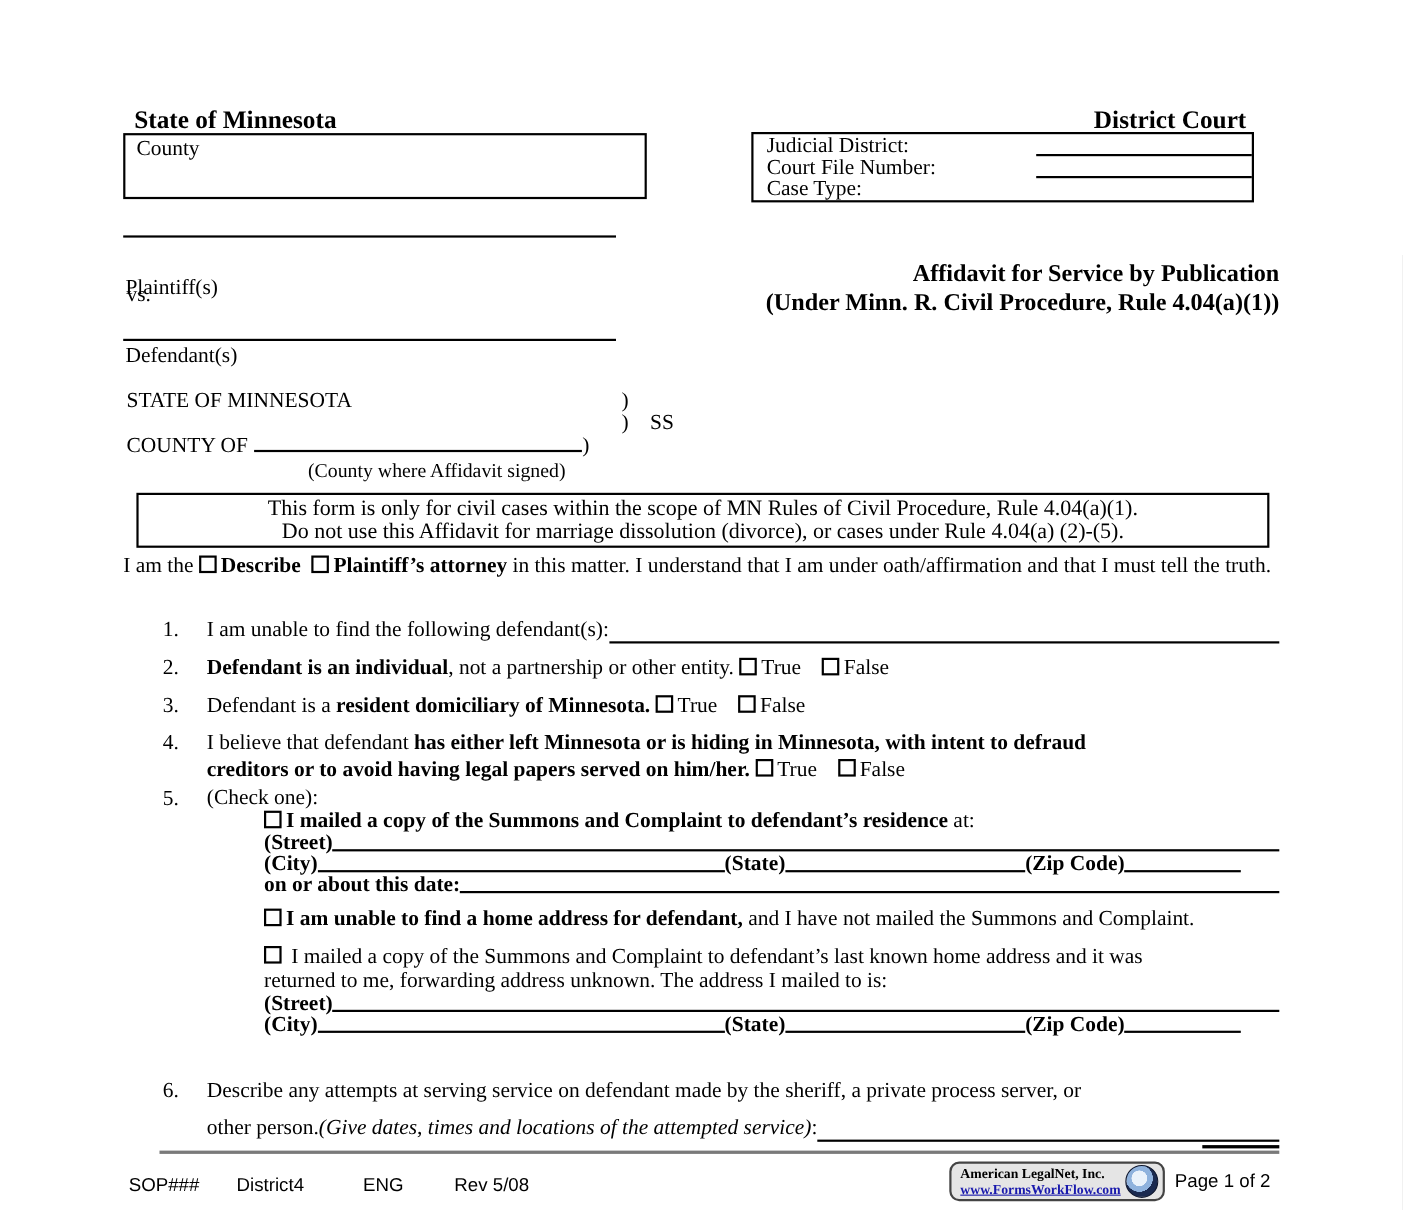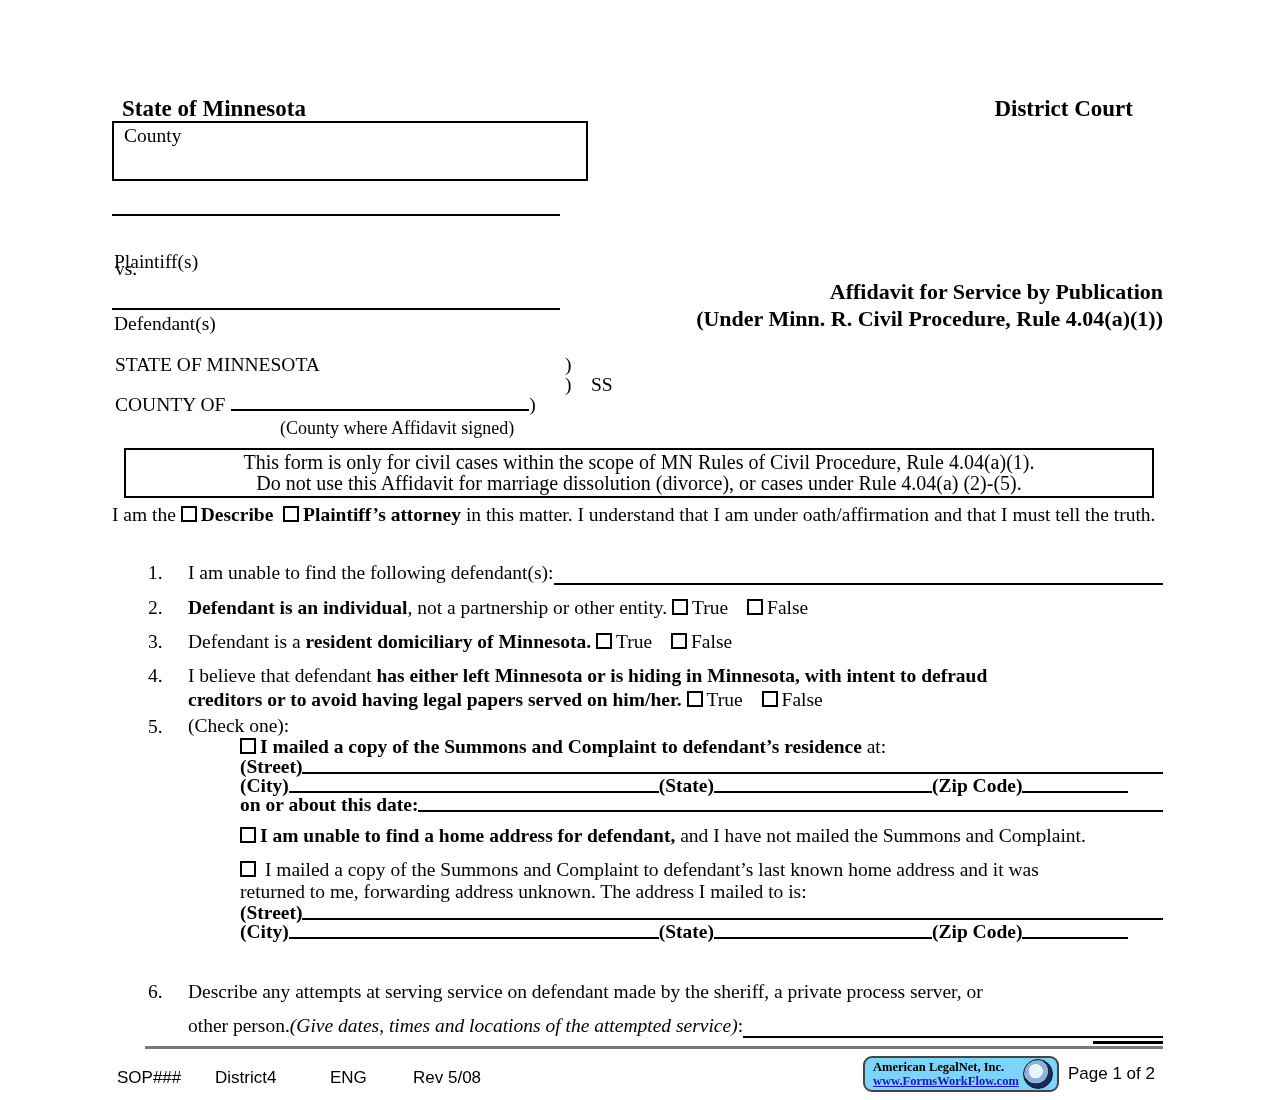--- a/index.html
+++ b/index.html
@@ -20,21 +20,21 @@
   .rrow { display:flex; align-items:flex-end; height:19px; line-height:19px; }
   .rlabel { width:245px; flex:none; }
   .fill { flex:1 1 auto; border-bottom:2px solid #000; height:15px; }
 
   
   #pl-line  { top:214px; left:112px; width:448px; border-top:2px solid #000; height:0; }
   #pl-label { top:219px; left:114px;margin-top:32px; }
   #def-line { top:308px; left:112px; width:448px; border-top:2px solid #000; height:0; }
   #def-label{ top:313px; left:114px; }
   #vs       { top:258px; left:115px; }
-  #title-block { top:234px; right:112px; text-align:right; font-weight:bold; font-size:22px; line-height:27px;margin-top:44px; }
+  #title-block { top:234px; right:112px; text-align:right; font-weight:bold; font-size:22px; line-height:27px; }
 
   
   #venue { top:355px; left:115px; width:620px; height:92px; }
   .vrow { position:absolute; left:0; width:620px; height:20px; line-height:20px; }
   #vr1 { top:0; } #vr2 { top:20px; } #vr3 { top:39px; } #vr4 { top:63px; }
   .vparen { position:absolute; left:450px; }
   #ss-label { position:absolute; left:476px; }
   .ublank { display:inline-block; border-bottom:2px solid #000; height:15px; vertical-align:baseline; }
   #county-blank { width:298px; margin-left:6px; }
   #venue-note { margin-left:165px; font-size:18px; }
@@ -66,41 +66,54 @@
   .u370 { width:370px; } .u220 { width:218px; } .u108 { width:106px; }
   .lbl { flex:none; }
   #item6 .l2 { margin-top:10px; }
 
   
   #tail-black { top:1041px; left:1093px; width:70px; height:3px; background:#000; }
   #divider    { top:1046px; left:145px; width:1018px; height:3px; background:#7a7a7a; }
   .ftxt { position:absolute; top:1068px; font-family:"Liberation Sans","DejaVu Sans",sans-serif; font-size:17px; }
   #f-sop { left:117px; } #f-district { left:215px; } #f-eng { left:330px; } #f-rev { left:413px; }
   #badge { top:1056px; left:863px; width:196px; height:36px; border:2px solid #444; border-radius:9px;
-           display:flex; align-items:center; padding:0 4px 0 8px; box-sizing:border-box; background:#7dd3fc; }
+           display:flex; align-items:center; padding:0 4px 0 8px; box-sizing:border-box; background:#e5e5e5; }
   #badge-text { flex:1; line-height:14px; }
   #badge-company { font-size:12.5px; font-weight:bold; }
   #badge-url { font-size:12.5px; font-weight:bold; color:#1a1aad; text-decoration:underline; }
   #globe { width:30px; height:30px; border-radius:50%; flex:none; margin-left:2px;
            background:radial-gradient(circle at 42% 40%, #eaf2fb 0 30%, #8fb2dd 31% 52%, #1a2a50 53% 100%);
            border:1px solid #10182e; box-sizing:border-box; }
   #f-page { top:1064px; left:1068px; font-size:17px; }
 </style>
 </head>
 <body>
 
 <div id="page">
 
   <div class="abs" id="hdr-state">State of Minnesota</div>
   <div class="abs" id="hdr-court">District Court</div>
 
   <div class="abs" id="county-box">
     <span>County</span>
   </div>
 
+  <div class="abs" id="right-box">
+    <div class="rrow">
+      <span class="rlabel">Judicial District:</span>
+      <span class="fill"></span>
+    </div>
+    <div class="rrow">
+      <span class="rlabel">Court File Number:</span>
+      <span class="fill"></span>
+    </div>
+    <div class="rrow">
+      <span class="rlabel">Case Type:</span>
+    </div>
+  </div>
 
   <div class="abs" id="pl-line"></div>
   <div class="abs" id="pl-label">Plaintiff(s)</div>
   <div class="abs" id="vs">vs.</div>
   <div class="abs" id="def-line"></div>
   <div class="abs" id="def-label">Defendant(s)</div>
 
   <div class="abs" id="title-block">
     <div>Affidavit for Service by Publication</div>
     <div>(Under Minn. R. Civil Procedure, Rule 4.04(a)(1))</div>

